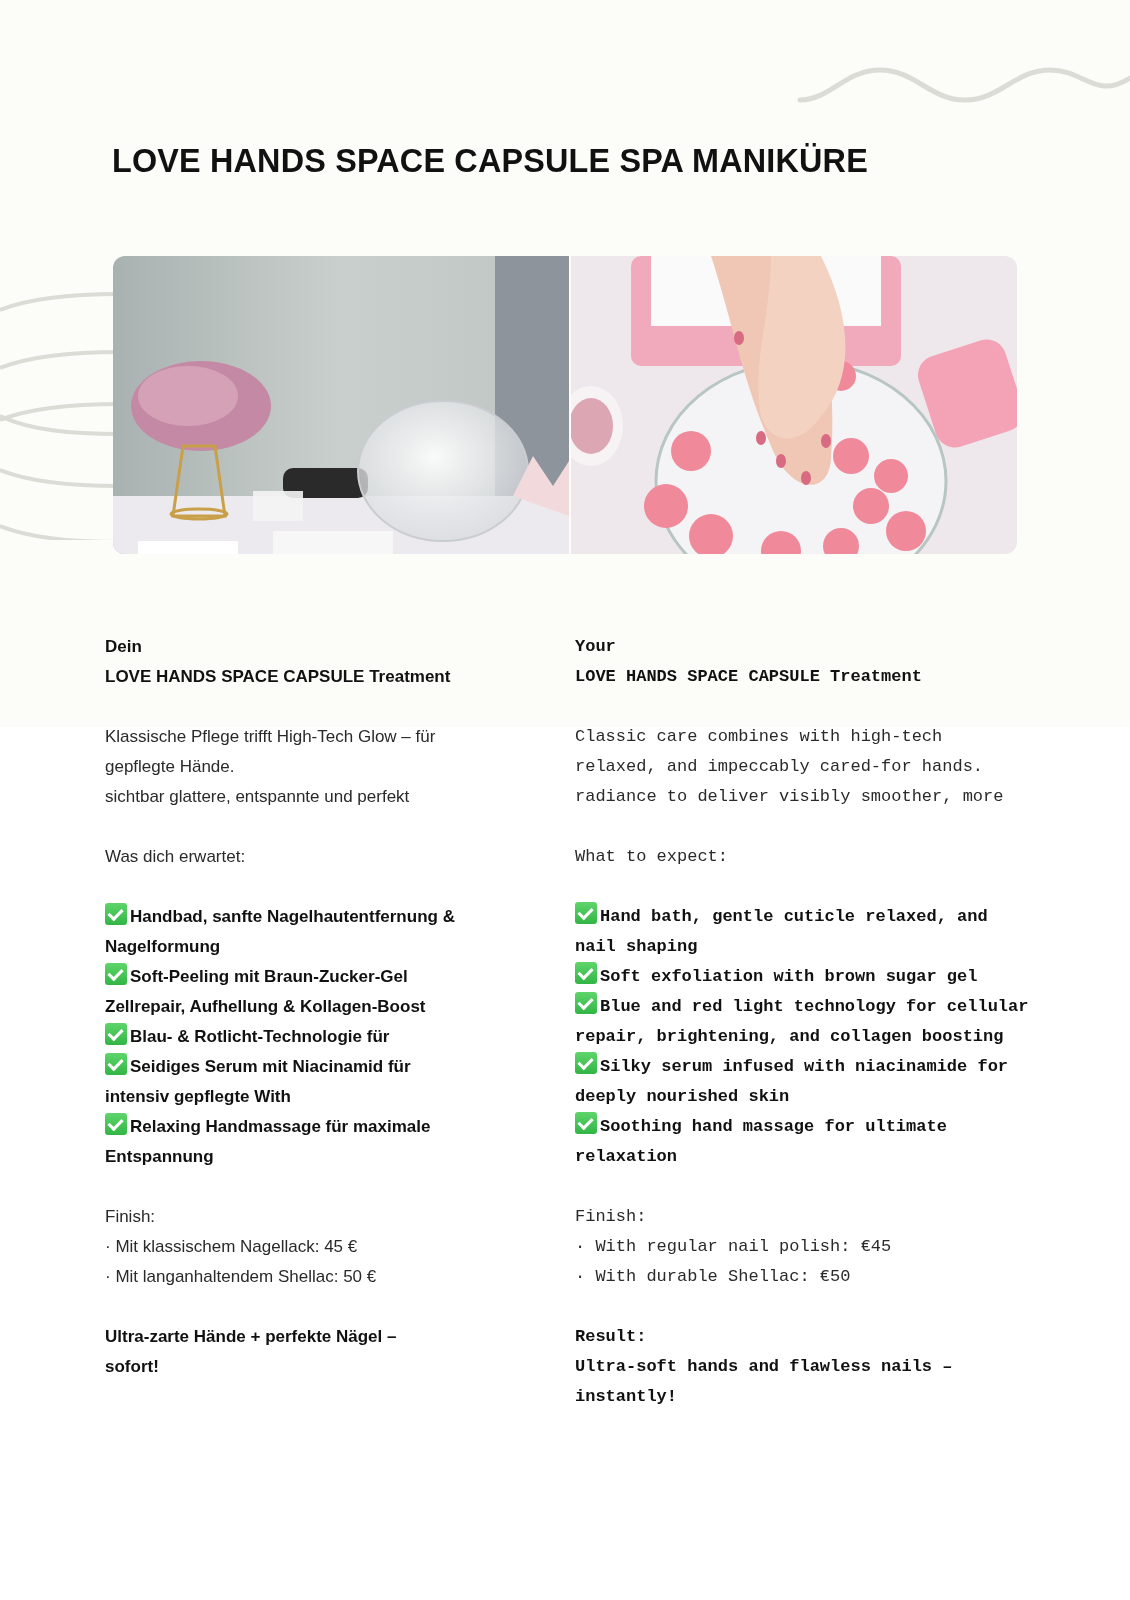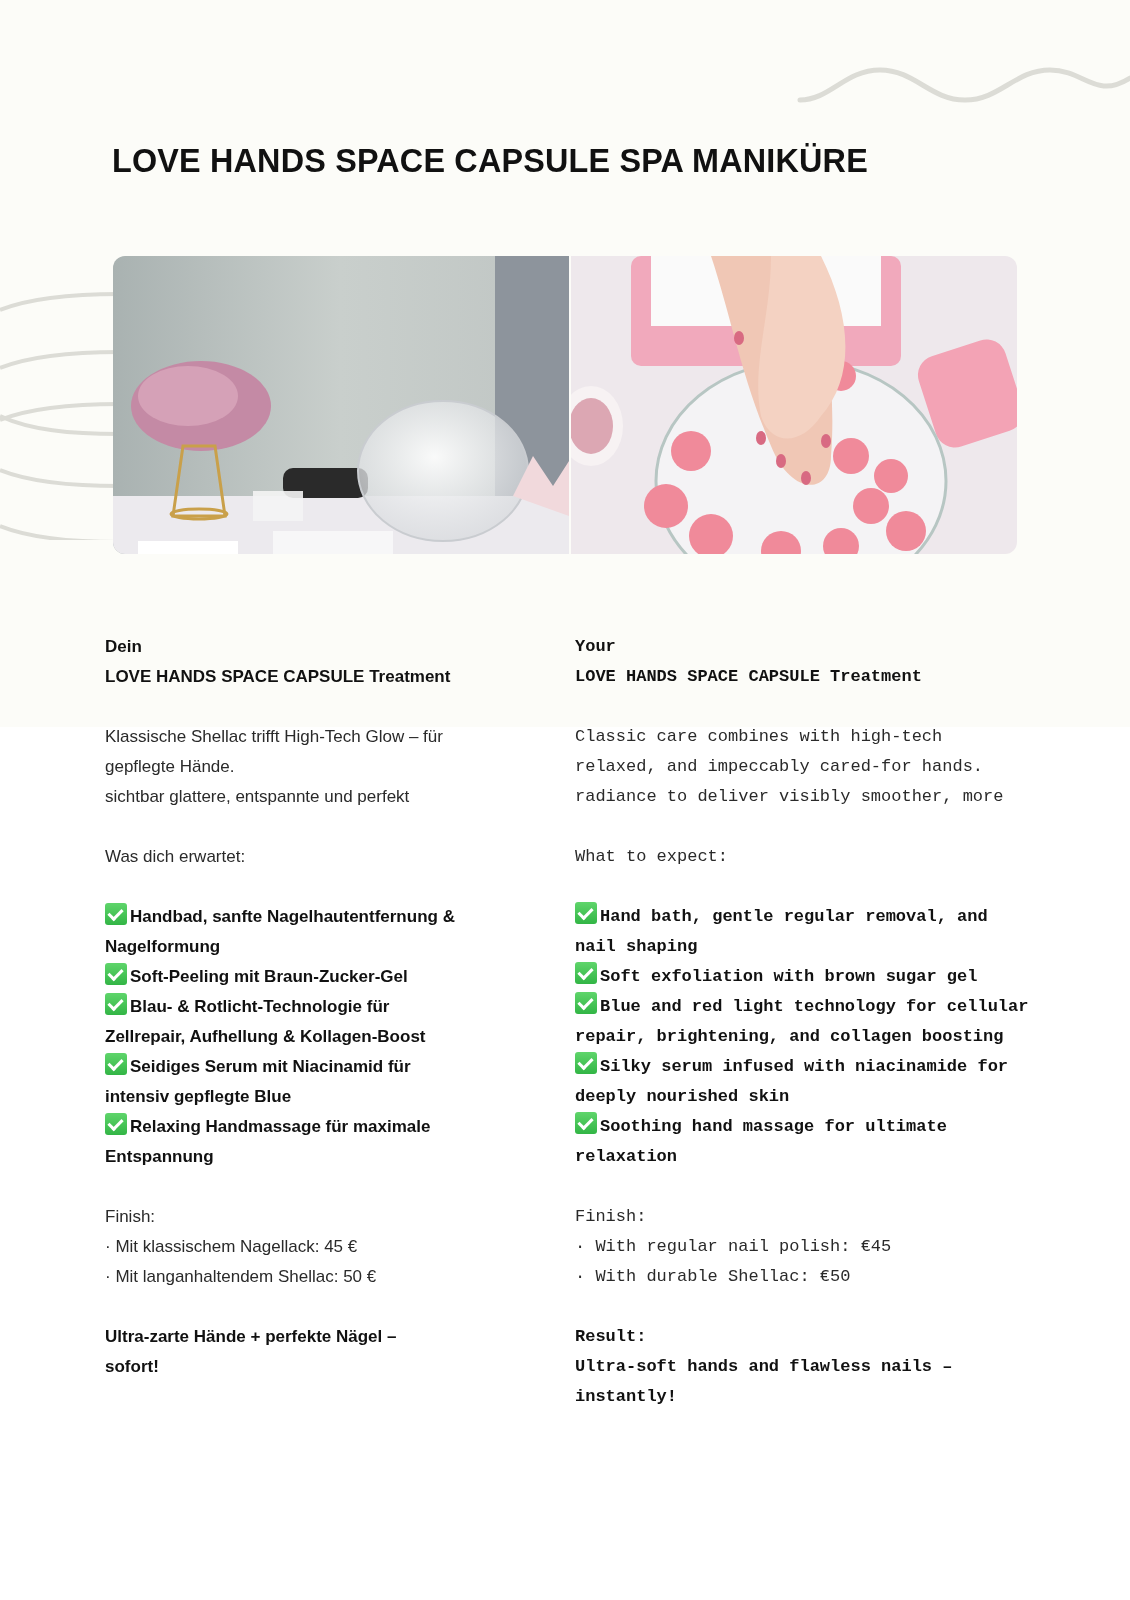--- a/index.html
+++ b/index.html
@@ -132,33 +132,33 @@
         <ellipse cx="235" cy="222" rx="5" ry="7"></ellipse>
       <ellipse cx="255" cy="185" rx="5" ry="7"></ellipse>
     </g>
   </svg>
 </div>
 
 <div class="col col-de">
   <p class="b">Dein</p>
   <p class="b">LOVE HANDS SPACE CAPSULE Treatment</p>
   <div class="gap"></div>
-  <p class="r">Klassische Shellac trifft High-Tech Glow – für</p>
+  <p class="r">Klassische Pflege trifft High-Tech Glow – für</p>
   <p class="r">gepflegte Hände.</p>
   <p class="r">sichtbar glattere, entspannte und perfekt</p>
   <div class="gap"></div>
   <p class="r">Was dich erwartet:</p>
   <div class="gap"></div>
   <p class="b"><span class="check"></span><span>Handbad, sanfte Nagelhautentfernung &amp;</span></p>
   <p class="b">Nagelformung</p>
   <p class="b"><span class="check"></span><span>Soft-Peeling mit Braun-Zucker-Gel</span></p>
+  <p class="b">Zellrepair, Aufhellung &amp; Kollagen-Boost</p>
   <p class="b"><span class="check"></span><span>Blau- &amp; Rotlicht-Technologie für</span></p>
-  <p class="b">Zellrepair, Aufhellung &amp; Kollagen-Boost</p>
   <p class="b"><span class="check"></span><span>Seidiges Serum mit Niacinamid für</span></p>
-  <p class="b">intensiv gepflegte Blue</p>
+  <p class="b">intensiv gepflegte With</p>
   <p class="b"><span class="check"></span><span>Relaxing Handmassage für maximale</span></p>
   <p class="b">Entspannung</p>
   <div class="gap"></div>
   <p class="r">Finish:</p>
   <p class="r">· Mit klassischem Nagellack: 45 €</p>
   <p class="r">· Mit langanhaltendem Shellac: 50 €</p>
   <div class="gap"></div>
   <p class="b">Ultra-zarte Hände + perfekte Nägel –</p>
   <p class="b">sofort!</p>
 </div>
@@ -166,21 +166,21 @@
 <div class="col col-en">
   <p class="b">Your</p>
   <p class="b">LOVE HANDS SPACE CAPSULE Treatment</p>
   <div class="gap"></div>
   <p class="r">Classic care combines with high-tech</p>
   <p class="r">relaxed, and impeccably cared-for hands.</p>
   <p class="r">radiance to deliver visibly smoother, more</p>
   <div class="gap"></div>
   <p class="r">What to expect:</p>
   <div class="gap"></div>
-  <p class="b"><span class="check"></span><span>Hand bath, gentle regular removal, and</span></p>
+  <p class="b"><span class="check"></span><span>Hand bath, gentle cuticle relaxed, and</span></p>
   <p class="b">nail shaping</p>
   <p class="b"><span class="check"></span><span>Soft exfoliation with brown sugar gel</span></p>
   <p class="b"><span class="check"></span><span>Blue and red light technology for cellular</span></p>
   <p class="b">repair, brightening, and collagen boosting</p>
   <p class="b"><span class="check"></span><span>Silky serum infused with niacinamide for</span></p>
   <p class="b">deeply nourished skin</p>
   <p class="b"><span class="check"></span><span>Soothing hand massage for ultimate</span></p>
   <p class="b">relaxation</p>
   <div class="gap"></div>
   <p class="r">Finish:</p>

